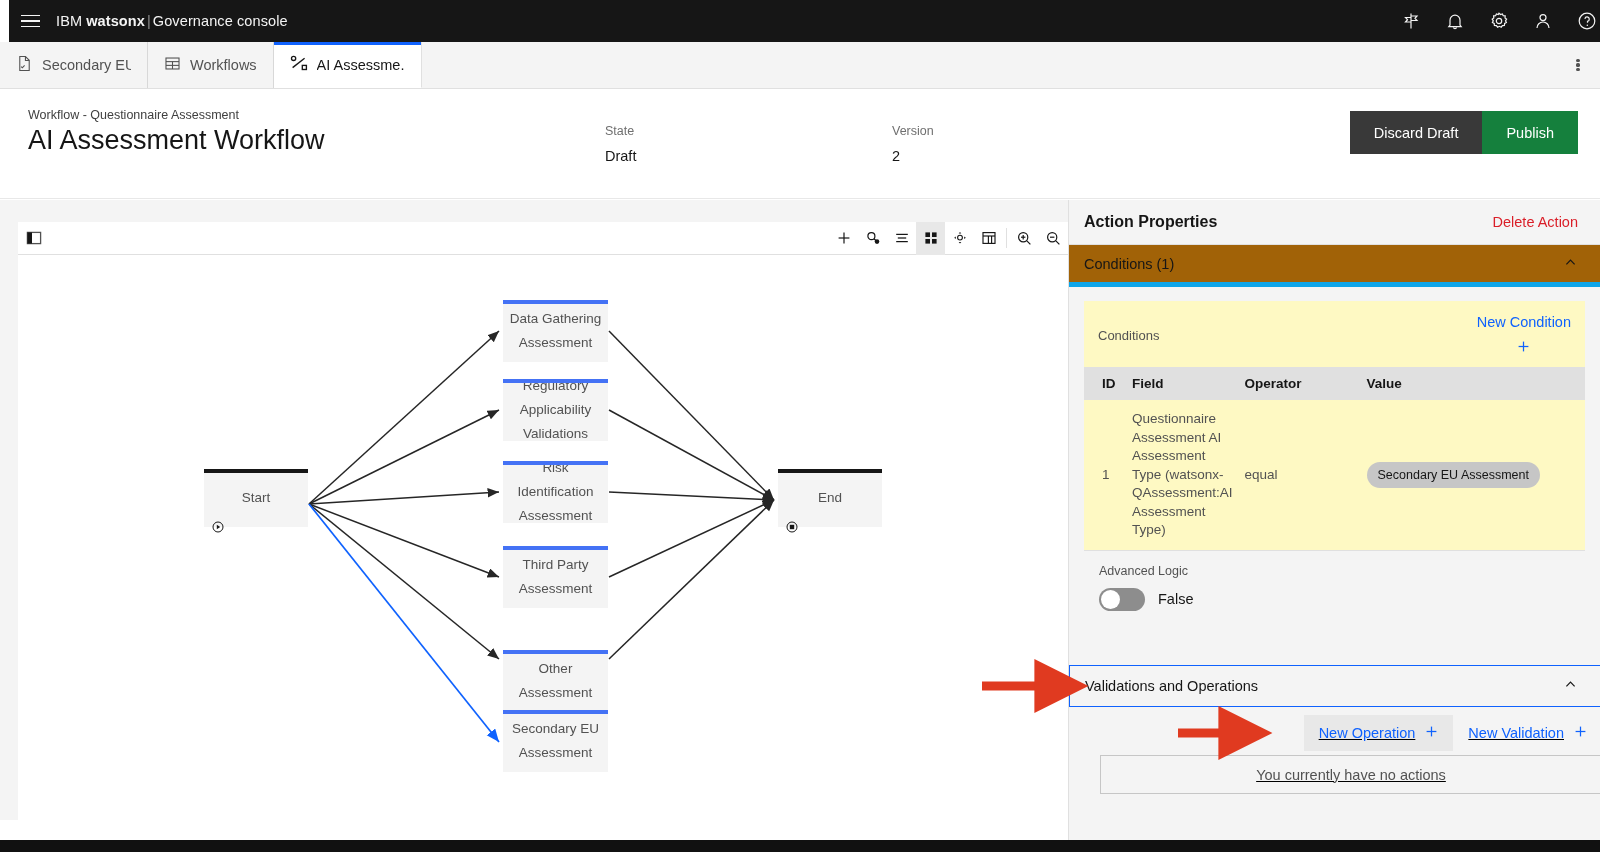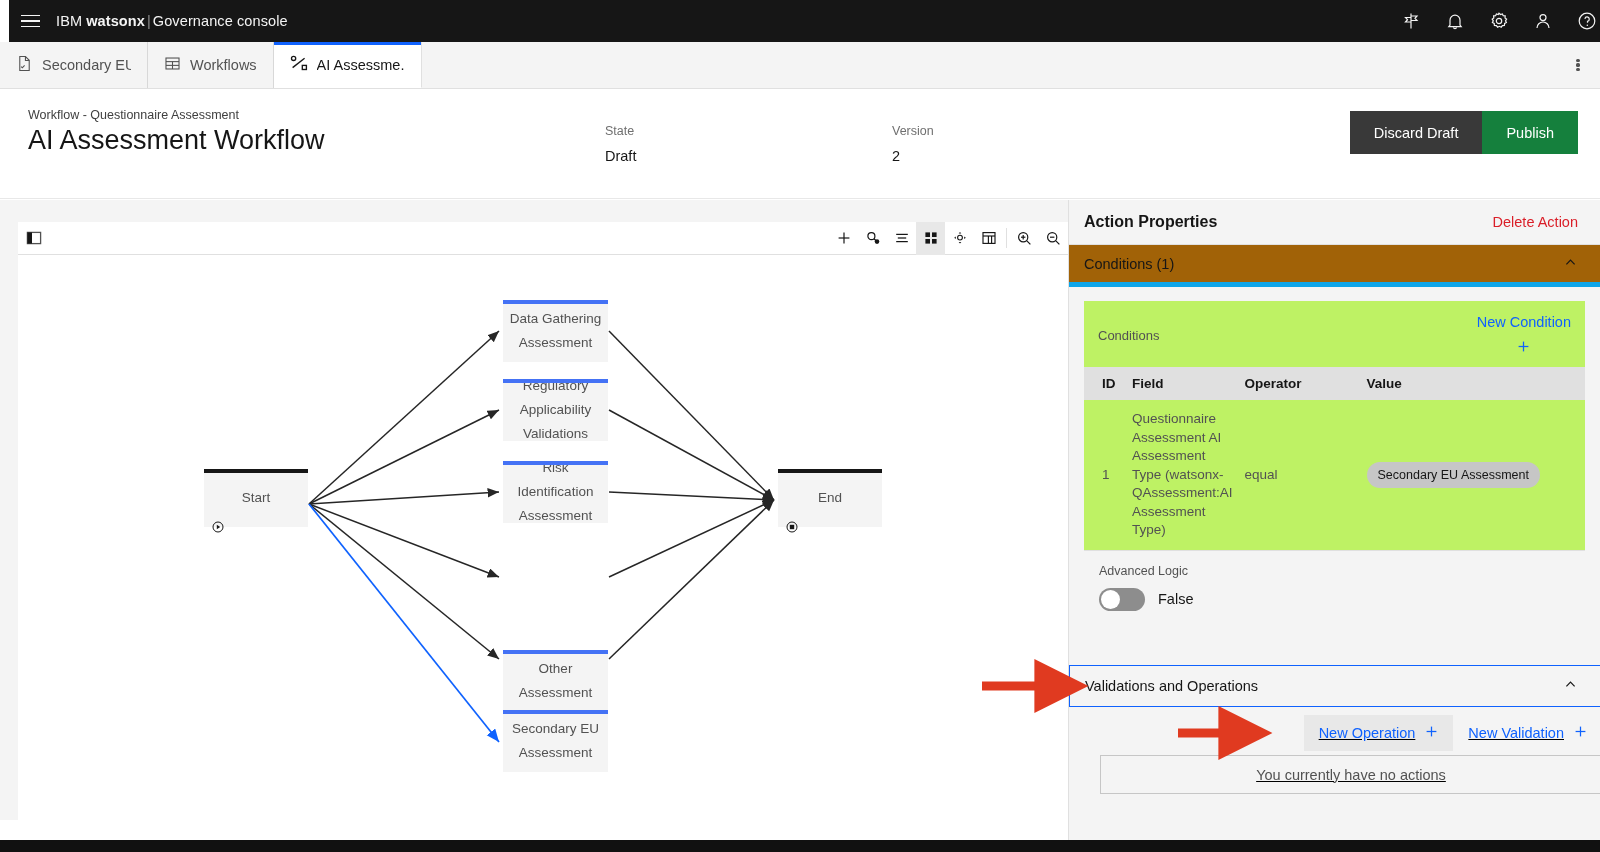--- a/index.html
+++ b/index.html
@@ -185,21 +185,21 @@
     border-bottom: 5px solid #0ea5e9;
     background: #a16207;
   }
   .accordion-head .chev { margin-left: auto; }
   .accordion-head.focused {
     border: 1.5px solid #0f62fe;
     background: #f4f4f4;
   }
   #conditions-body { padding: 15px; padding-top: 14px; }
 
-  #conditions-card { background: #bef264; }
+  #conditions-card { background: #fef9c3; }
   #conditions-card-head {
     display: flex; align-items: center;
     padding: 13px 14px 11px 14px;
   }
   #conditions-card-label { font-size: 13px; color: #525252; }
   #new-condition-link {
     margin-left: auto; font-size: 14.5px; color: #0f62fe; cursor: pointer;
     display: flex; align-items: center; gap: 10px; flex-direction: column;
   }
   table.cond-table { width: 100%; border-collapse: collapse; }
@@ -505,20 +505,24 @@
       <div class="node task" style="left:485px; top:124px; width:105px; height:62px;">
         <span class="bar"></span>
         <span>Regulatory Applicability Validations</span>
       </div>
 
       <div class="node task" style="left:485px; top:206px; width:105px; height:62px;">
         <span class="bar"></span>
         <span>Risk Identification Assessment</span>
       </div>
 
+      <div class="node task" style="left:485px; top:291px; width:105px; height:62px;">
+        <span class="bar"></span>
+        <span>Third Party Assessment</span>
+      </div>
 
       <div class="node task" style="left:485px; top:395px; width:105px; height:62px;">
         <span class="bar"></span>
         <span>Other Assessment</span>
       </div>
 
       <div class="node task" style="left:485px; top:455px; width:105px; height:62px;">
         <span class="bar"></span>
         <span>Secondary EU Assessment</span>
       </div>

